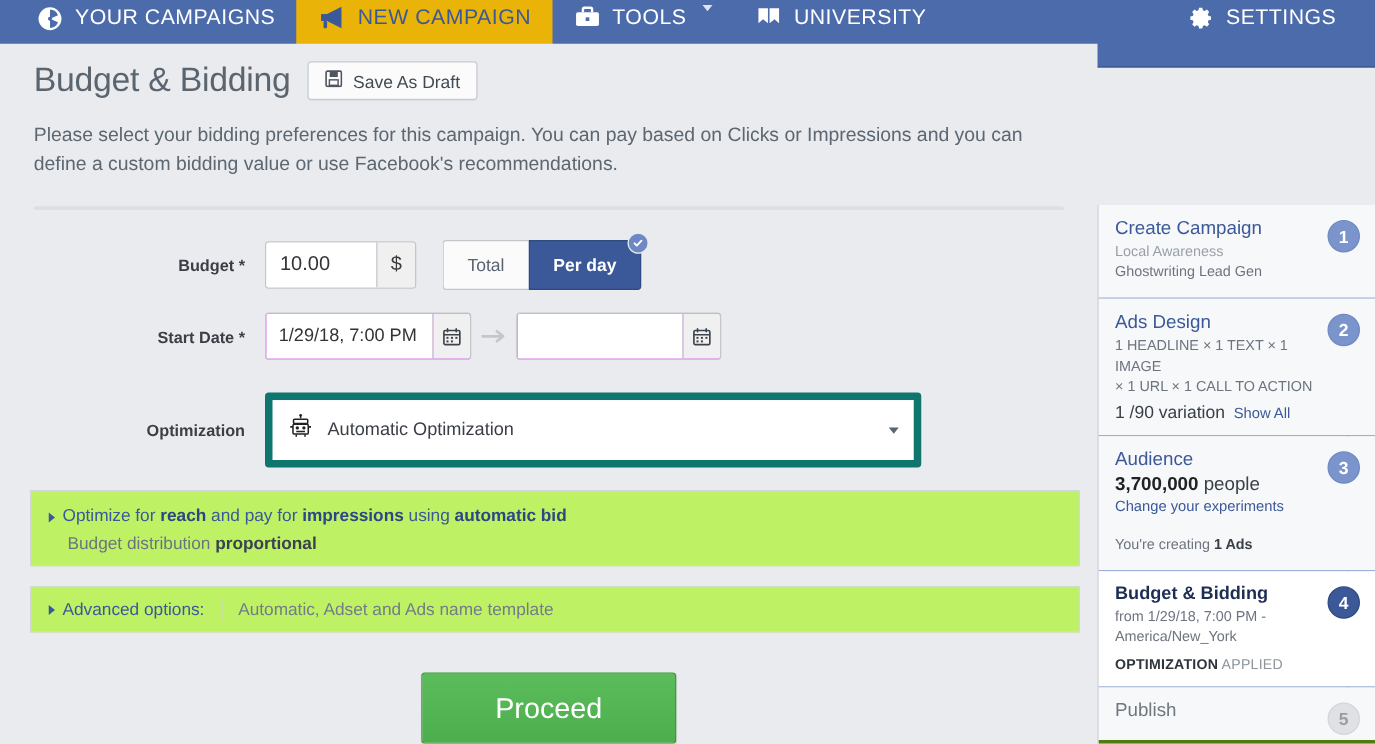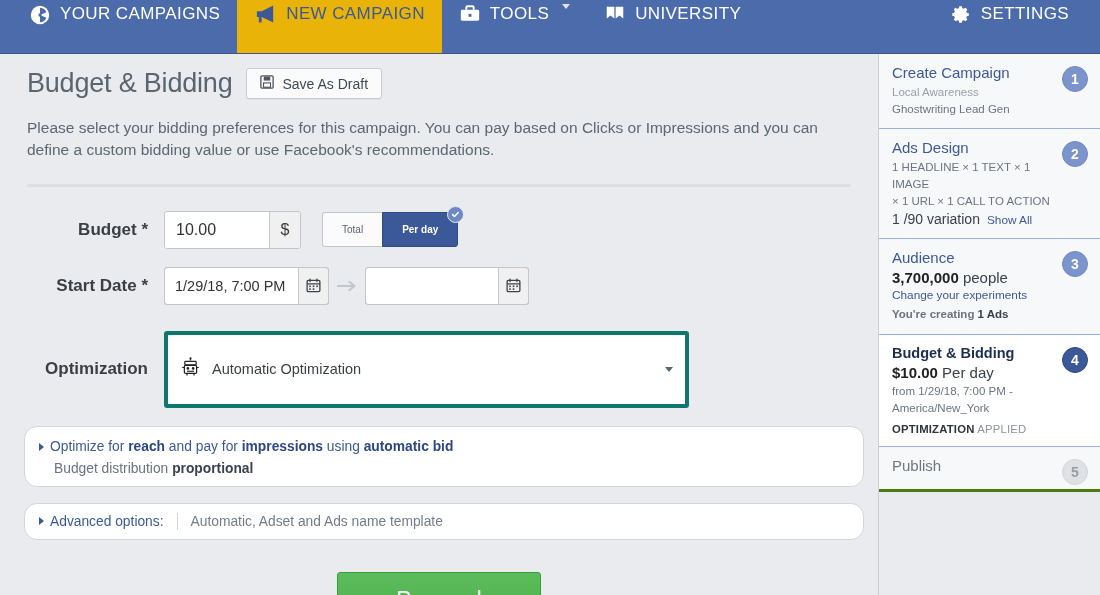--- a/index.html
+++ b/index.html
@@ -25,21 +25,21 @@
   }
   .nav-item.active { background:#eab308; color:#3b5998; }
   .nav-item .glyph { display:flex; align-items:center; }
   .caret-down {
     width:0;height:0;border-left:4.5px solid transparent;border-right:4.5px solid transparent;
     border-top:5px solid #dfe4ee; margin-left:4px;
   }
   .nav-right { margin-left:auto; display:flex; align-items:stretch; padding-right:14px; }
 
   
-  .body-wrap { display:flex; height:541px; }
+  .body-wrap { display:flex; height:541px;align-items:flex-end; }
   .main-col { width:878px; position:relative; background:#e9ebee; }
   .side-col { width:222px; background:#e9ebee; border-left:1px solid #ccd0d6; position:relative; }
 
   
   .page-head { display:flex; align-items:center; gap:14px; padding:14px 0 0 27px; }
   .page-title { font-size:27px; color:#5b6570; font-weight:400; letter-spacing:-.2px; }
   .draft-btn {
     display:inline-flex; align-items:center; gap:8px;
     background:#fbfbfb; border:1px solid #c8ccd1; border-radius:3px;
     padding:6px 13px; font-size:14px; color:#3f4a55; cursor:pointer;
@@ -48,37 +48,37 @@
   .intro {
     margin:18px 27px 0 27px; font-size:15.5px; color:#5c6772; line-height:1.45;
     max-width:840px;
   }
   .divider { height:3px; background:#dcdfe3; margin:22px 27px 0 27px; border-radius:2px; }
 
   
   .form { padding:24px 0 0 0; }
   .frow { display:flex; align-items:center; margin-bottom:18px; }
   .flabel {
-    width:164px; text-align:right; padding-right:16px;
-    font-size:17px; font-weight:bold; color:#3b3f45;
+    width:212px; text-align:right; padding-right:16px;
+    font-size:13px; font-weight:bold; color:#3b3f45;
   }
   .inputgrp { display:flex; border:1px solid #c3c7cc; border-radius:3px; overflow:hidden; background:#f3f3f3; }
   .txtinput {
     border:none; outline:none; background:#fff; font-size:16px; color:#333;
     padding:9px 11px; font-family:"Liberation Sans", sans-serif;
   }
-  .budget-input { width:104px; }
+  .budget-input { width:88px; }
   .suffix {
     width:31px; display:flex; align-items:center; justify-content:center;
     background:#f0f0f0; font-size:16px; color:#3a3a3a; border-left:1px solid #c3c7cc;
   }
 
   .toggle { display:flex; margin-left:21px; border-radius:3px; position:relative; }
   .tgl {
-    font-size:10px; padding:11px 19px; cursor:pointer; border:1px solid #c3c7cc;
+    font-size:14px; padding:11px 19px; cursor:pointer; border:1px solid #c3c7cc;
     background:#fbfbfb; color:#5a6472; position:relative;
   }
   .tgl:first-child { border-radius:3px 0 0 3px; border-right:none; }
   .tgl:last-child { border-radius:0 3px 3px 0; }
   .tgl.sel {
     background:#3b5998; color:#fff; font-weight:bold; border-color:#2f4a80;
   }
   .check-badge {
     position:absolute; top:-7px; right:-7px; width:17px; height:17px; border-radius:50%;
     background:#6d88c4; border:1.5px solid #e9ebee; color:#fff;
@@ -91,32 +91,32 @@
   .calbtn {
     width:30px; background:#f0f0f0; border-left:1px solid #c3c7cc;
     display:flex; align-items:center; justify-content:center; cursor:pointer;
   }
   .arrow-sep {
     width:36px; display:flex; align-items:center; justify-content:center; color:#bfc4cb;
   }
 
   .selectbox {
     width:525px; display:flex; align-items:center; gap:11px;
-    border:4px solid #0f766e; border-radius:3px; background:#fff;
-    padding:22px 12px; cursor:pointer; box-shadow:inset 0 1px 1px rgba(0,0,0,.03);
+    border:6px solid #0f766e; border-radius:3px; background:#fff;
+    padding:11px 12px; cursor:pointer; box-shadow:inset 0 1px 1px rgba(0,0,0,.03);
   }
   .selectbox .selval { font-size:14.5px; color:#3a3f46; flex:1; }
   .caret-sel {
     width:0;height:0;border-left:4.5px solid transparent;border-right:4.5px solid transparent;
     border-top:5.5px solid #5a6472;
   }
 
   
   .panel {
-    margin:0 14px 0 24px; background:#ffffff; border:1px solid #d3d7dc; border-radius:13px;
+    margin:0 14px 0 24px; background:#bef264; border:1px solid #d3d7dc; border-radius:0;
     padding:10px 14px;
   }
   .panel.opt { margin-top:12px; }
   .panel.adv { margin-top:16px; padding:9px 14px; display:flex; align-items:center; }
   .tri {
     display:inline-block; width:0;height:0;
     border-top:4px solid transparent; border-bottom:4px solid transparent;
     border-left:5px solid #3b5998; margin-right:6px; vertical-align:middle;
   }
   .opt-line1 { font-size:13.8px; color:#4a5462; line-height:1.5; }
@@ -375,27 +375,26 @@
           <span>1 /90 variation</span>
           <span class="step-link">Show All</span>
         </div>
         <div class="bullet">2</div>
       </div>
 
       <div class="step">
         <div class="step-title">Audience</div>
         <div class="step-big"><b>3,700,000</b><span> people</span></div>
         <div class="step-link">Change your experiments</div>
-        <div class="step-sub" style="margin-top:4px;font-weight:bold;"><span>You're creating </span><b>1 Ads</b></div>
+        <div class="step-sub" style="margin-top:16px;"><span>You're creating </span><b>1 Ads</b></div>
         <div class="bullet">3</div>
       </div>
 
       <div class="step active">
         <div class="step-title">Budget &amp; Bidding</div>
-        <div class="step-big"><b>$10.00</b><span> Per day</span></div>
         <div class="step-sub">from 1/29/18, 7:00 PM -</div>
         <div class="step-sub">America/New_York</div>
         <div class="step-caps"><b>OPTIMIZATION</b><span> APPLIED</span></div>
         <div class="bullet dark">4</div>
       </div>
 
       <div class="step last">
         <div class="step-title">Publish</div>
         <div class="bullet grey">5</div>
       </div>

